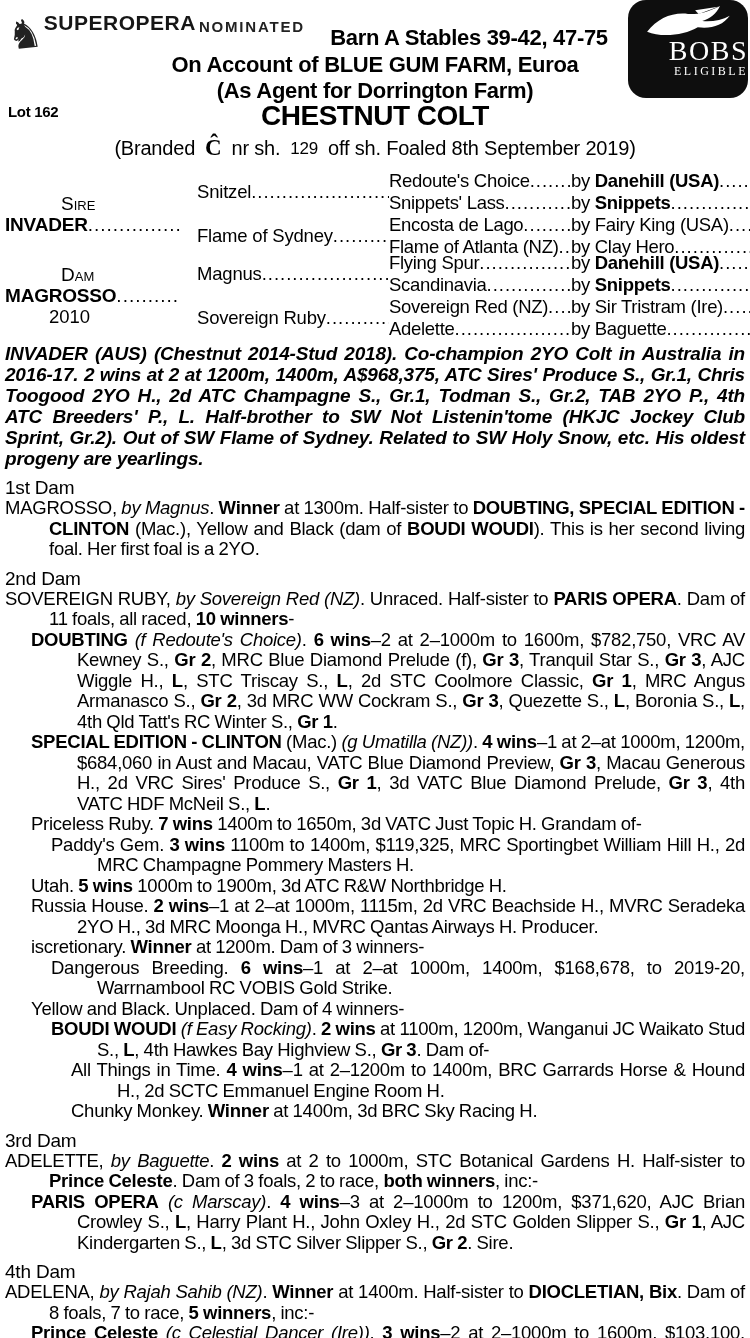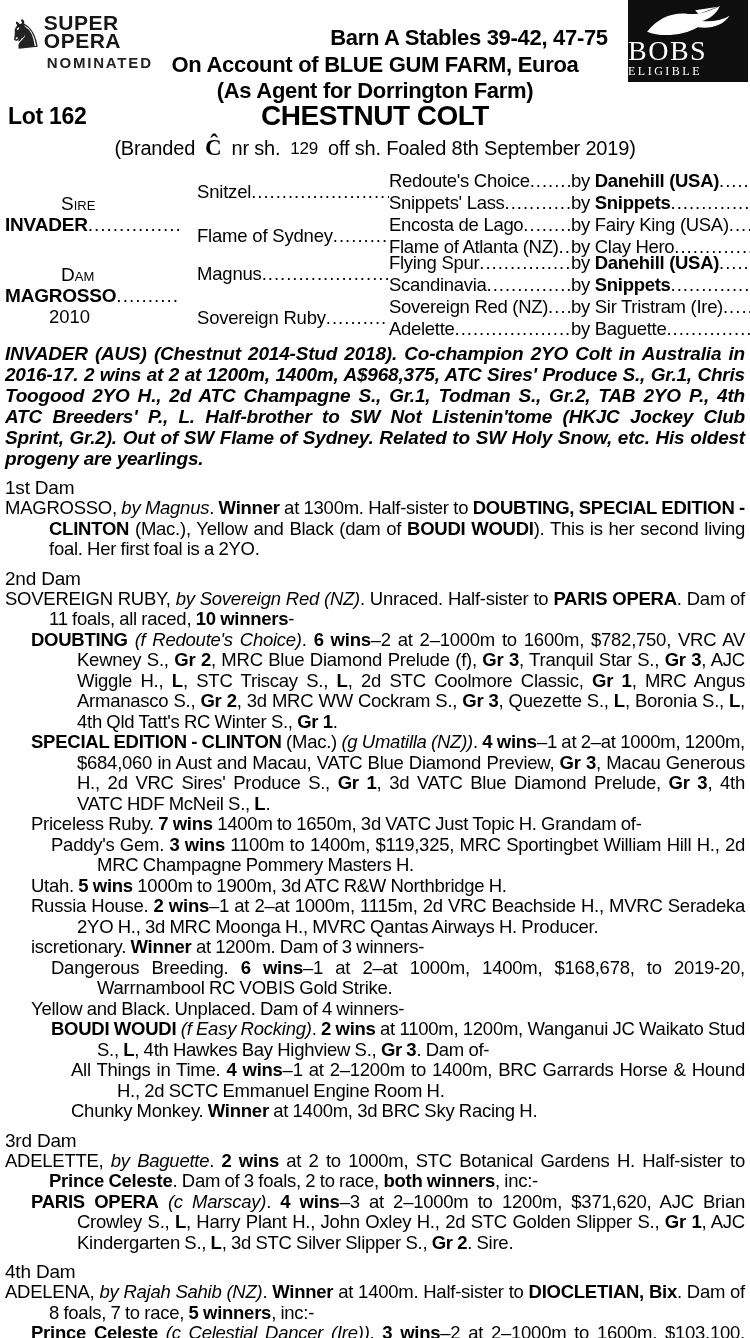--- a/index.html
+++ b/index.html
@@ -4,34 +4,34 @@
 <style>
   html,body{margin:0;padding:0;background:#fff;}
   body{width:750px;height:1338px;overflow:hidden;color:#000;
        font-family:"Liberation Sans",sans-serif;-webkit-font-smoothing:antialiased;}
   .page{position:relative;width:740px;height:1338px;padding:0 5px;}
 
   
   .header{position:relative;height:98px;}
   .sv-logo{position:absolute;left:2px;top:14px;width:150px;display:flex;align-items:flex-start;}
   .sv-horse{font-size:40px;line-height:40px;color:#222;transform:rotate(-6deg);margin-right:1px;}
-  .sv-textcol{display:flex;flex-direction:column;}
+  .sv-textcol{display:flex;flex-direction:row;}
   .sv-main{font-weight:bold;font-size:21px;line-height:18px;letter-spacing:.5px;color:#161616;}
   .sv-tag{font-weight:bold;font-size:15px;letter-spacing:1.8px;color:#222;margin-top:4px;padding-left:3px;}
   .head-center{text-align:center;font-weight:bold;font-size:22px;line-height:26.5px;padding-top:25px;letter-spacing:-.3px;}
   .barn-line{position:relative;left:94px;}
-  .bobs{position:absolute;right:-3px;top:0;width:120px;height:82px;background:#0e0e0e;color:#fff;
-        text-align:left;box-sizing:border-box;padding-top:5px;}
+  .bobs{position:absolute;right:-3px;top:0;width:120px;height:98px;background:#0e0e0e;color:#fff;
+        text-align:right;box-sizing:border-box;padding-top:5px;border-radius:18px;}
   .bobs svg{display:block;margin:0 auto;}
   .bobs-title{font-family:"Liberation Serif",serif;font-size:28px;line-height:27px;letter-spacing:1.5px;}
   .bobs-sub{font-family:"Liberation Serif",serif;font-size:12px;letter-spacing:2.5px;line-height:14px;}
 
   
   .lot-row{position:relative;height:32px;margin-top:2px;}
-  .lot-label{position:absolute;left:3px;top:3px;font-weight:bold;font-size:23px;letter-spacing:-.3px;}
+  .lot-label{position:absolute;left:3px;top:3px;font-weight:bold;font-size:15px;letter-spacing:-.3px;}
   .colt-title{text-align:center;font-weight:bold;font-size:28px;line-height:32px;letter-spacing:-.5px;}
   .branded{display:flex;justify-content:center;align-items:center;font-size:20px;margin-top:3px;letter-spacing:-.2px;}
   .branded>*{margin:0 5px;}
   .brand-sym{font-family:"Liberation Serif",serif;font-weight:bold;font-size:23px;}
   .num-stack{display:inline-flex;flex-direction:row;text-align:center;font-size:17px;line-height:15px;}
 
   
   .ped-table{margin-top:9px;}
   .ped-group{display:grid;grid-template-columns:186px 198px 1fr;height:82px;}
   .anc{display:flex;flex-direction:column;justify-content:center;}

